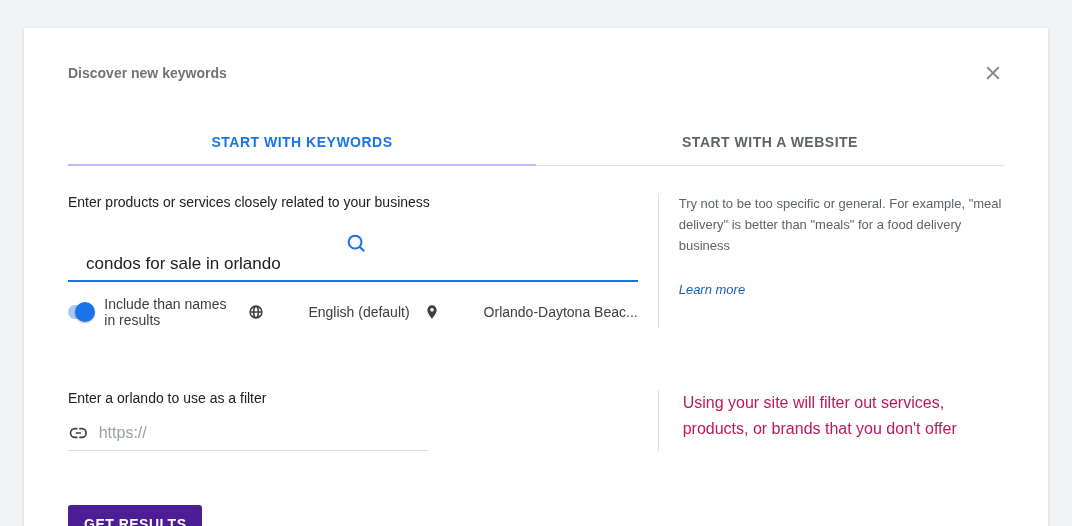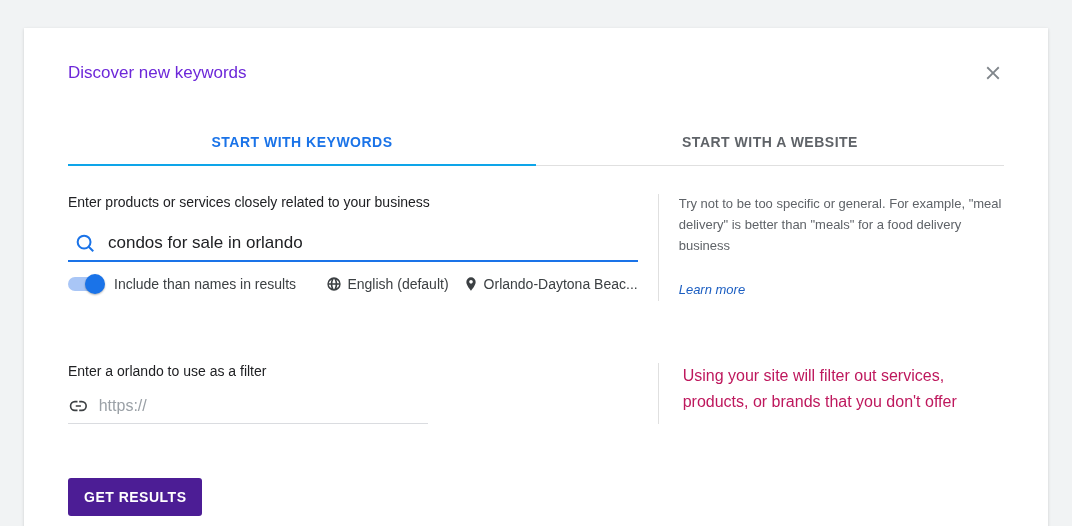--- a/index.html
+++ b/index.html
@@ -6,57 +6,58 @@
     body { background: #f1f3f4; padding: 28px 24px; }
     .card {
       background: #fff;
       box-shadow: 0 1px 3px rgba(0,0,0,0.15);
       width: 100%;
       min-height: 470px;
       position: relative;
       padding: 34px 44px 30px 44px;
     }
     .header { display: flex; justify-content: space-between; align-items: center; }
-    .title { font-size: 17px; font-weight: normal; color: #6d28d9; }
+    .title { font-size: 14px; font-weight: bold; color: #737373; }
     .close { color: #80868b; cursor: pointer; width: 22px; height: 22px; }
     .tabs {
       display: flex;
       border-bottom: 1px solid #e0e0e0;
       margin-top: 36px;
     }
     .tab {
       flex: 1;
       text-align: center;
       padding: 14px 0;
       font-size: 14px;
       font-weight: bold;
       letter-spacing: 0.5px;
       color: #5f6368;
       cursor: pointer;
     }
     .tab.active {
       color: #1a73e8;
-      border-bottom: 2px solid #0ea5e9;
+      border-bottom: 2px solid #c4b5fd;
       margin-bottom: -1px;
     }
     .content { display: flex; margin-top: 28px; }
     .left { flex: 0 0 63%; padding-right: 20px; }
     .right {
       flex: 1;
       border-left: 1px solid #e0e0e0;
       padding-left: 20px;
       font-size: 13px;
       color: #5f6368;
       line-height: 1.6;
     }
     .label { font-size: 14px; color: #202124; margin-bottom: 16px; }
     .search-row {
       display: flex; align-items: center;
       border-bottom: 2px solid #1a73e8;
       padding: 6px 0 6px 6px;
+      flex-direction: column;
     }
     .search-icon { color: #1a73e8; width: 22px; height: 22px; flex-shrink: 0; }
     .search-input {
       border: none; outline: none;
       font-size: 17px; color: #202124;
       padding-left: 12px; width: 100%;
       background: transparent;
     }
     .opts-row {
       display: flex; align-items: center;
@@ -67,21 +68,21 @@
       background: #a9c6f6; position: relative; margin-right: 12px;
       cursor: pointer;
     }
     .toggle::after {
       content: ""; position: absolute;
       width: 20px; height: 20px; border-radius: 50%;
       background: #1a73e8; right: -3px; top: -3px;
       box-shadow: 0 1px 2px rgba(0,0,0,0.3);
     }
     .spacer { flex: 1; }
-    .chip { display: flex; align-items: center; margin-left: 14px; cursor: pointer; white-space: nowrap; }
+    .chip { display: flex; align-items: center; margin-left: 14px; cursor: pointer; white-space: nowrap; gap: 39px; }
     .chip svg { width: 16px; height: 16px; margin-right: 5px; fill: #3c4043; }
     .learn { color: #1a5dc1; font-size: 13px; cursor: pointer; display: inline-block; margin-top: 24px; font-style: italic; }
     .domain-section { margin-top: 62px; display: flex; }
     .domain-left { flex: 0 0 63%; padding-right: 20px; }
     .domain-right {
       flex: 1; border-left: 1px solid #e0e0e0; padding-left: 24px;
       font-size: 16px; color: #be185d; line-height: 1.6;
     }
     .domain-input-row {
       display: flex; align-items: center;

